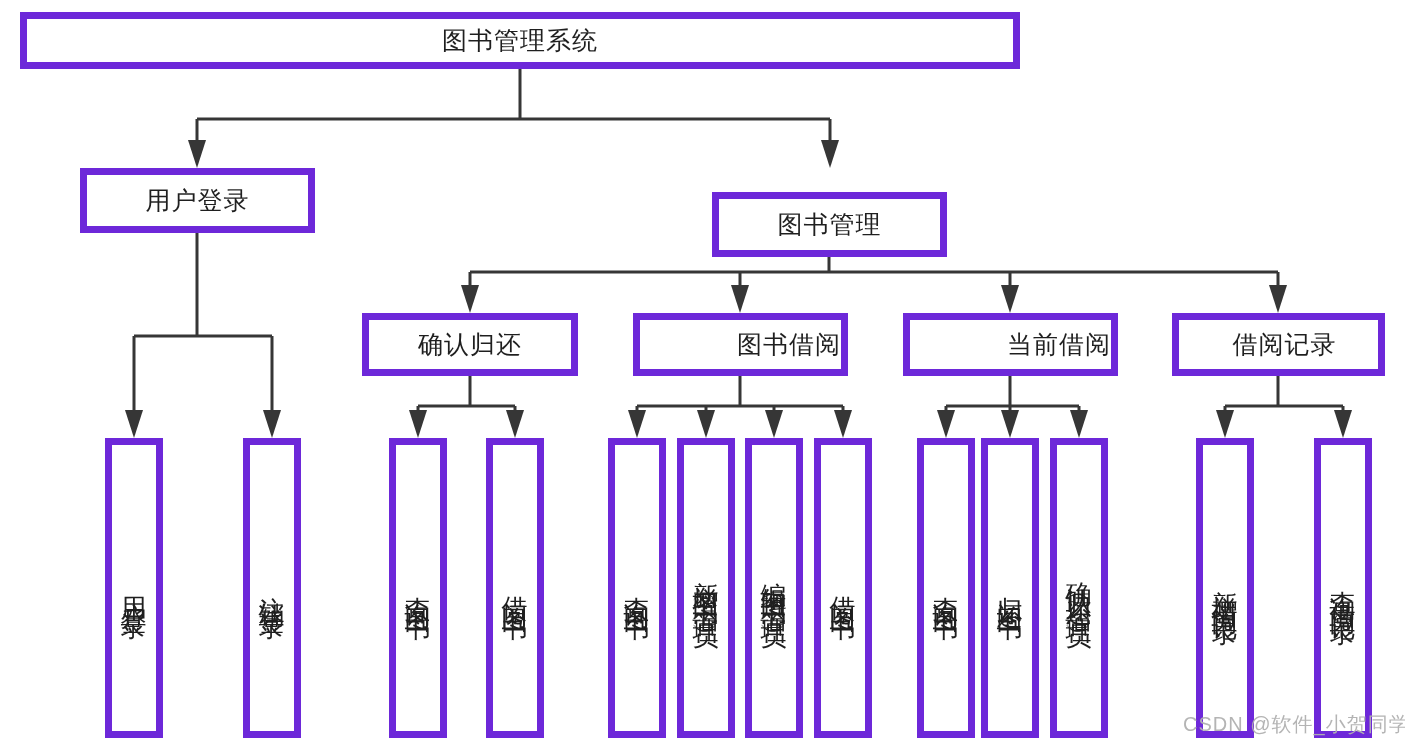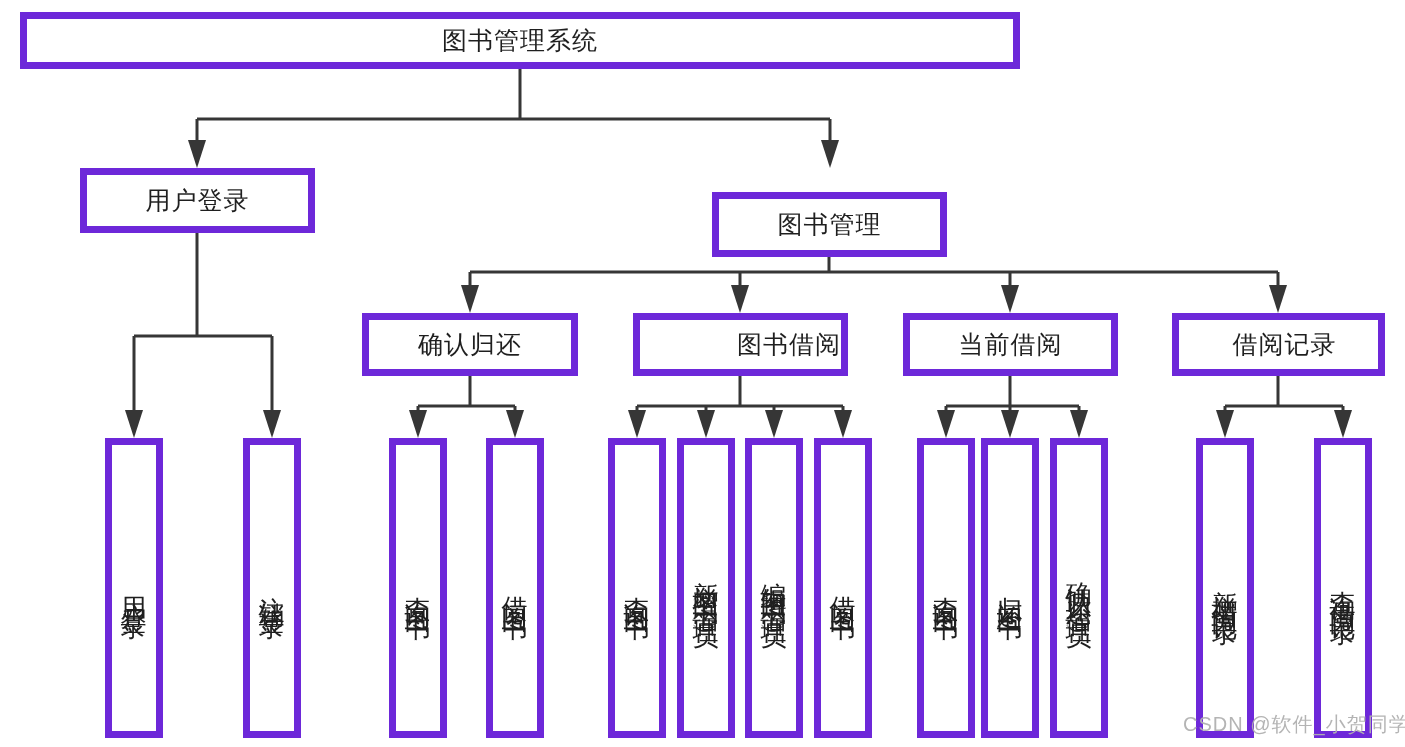--- a/index.html
+++ b/index.html
@@ -98,21 +98,21 @@
   <div class="node h" style="left:712px;top:168px;width:235px;height:65px;margin-top:24px;">
     <span class="label">图书管理</span>
   </div>
 
   <div class="node h" style="left:362px;top:313px;width:216px;height:63px;">
     <span class="label">确认归还</span>
   </div>
   <div class="node h" style="left:633px;top:313px;width:215px;height:63px;justify-content:flex-end;">
     <span class="label">图书借阅</span>
   </div>
-  <div class="node h" style="left:903px;top:313px;width:215px;height:63px;">
+  <div class="node h" style="left:903px;top:313px;width:215px;height:63px;justify-content:flex-end;">
     <span class="label">当前借阅</span>
   </div>
   <div class="node h" style="left:1172px;top:313px;width:213px;height:63px;padding-left:12px;">
     <span class="label">借阅记录</span>
   </div>
 
   <div class="node v" style="left:105px;top:438px;width:58px;height:300px;">
     <span class="label">用户登录</span>
   </div>
   <div class="node v" style="left:243px;top:438px;width:58px;height:300px;">

